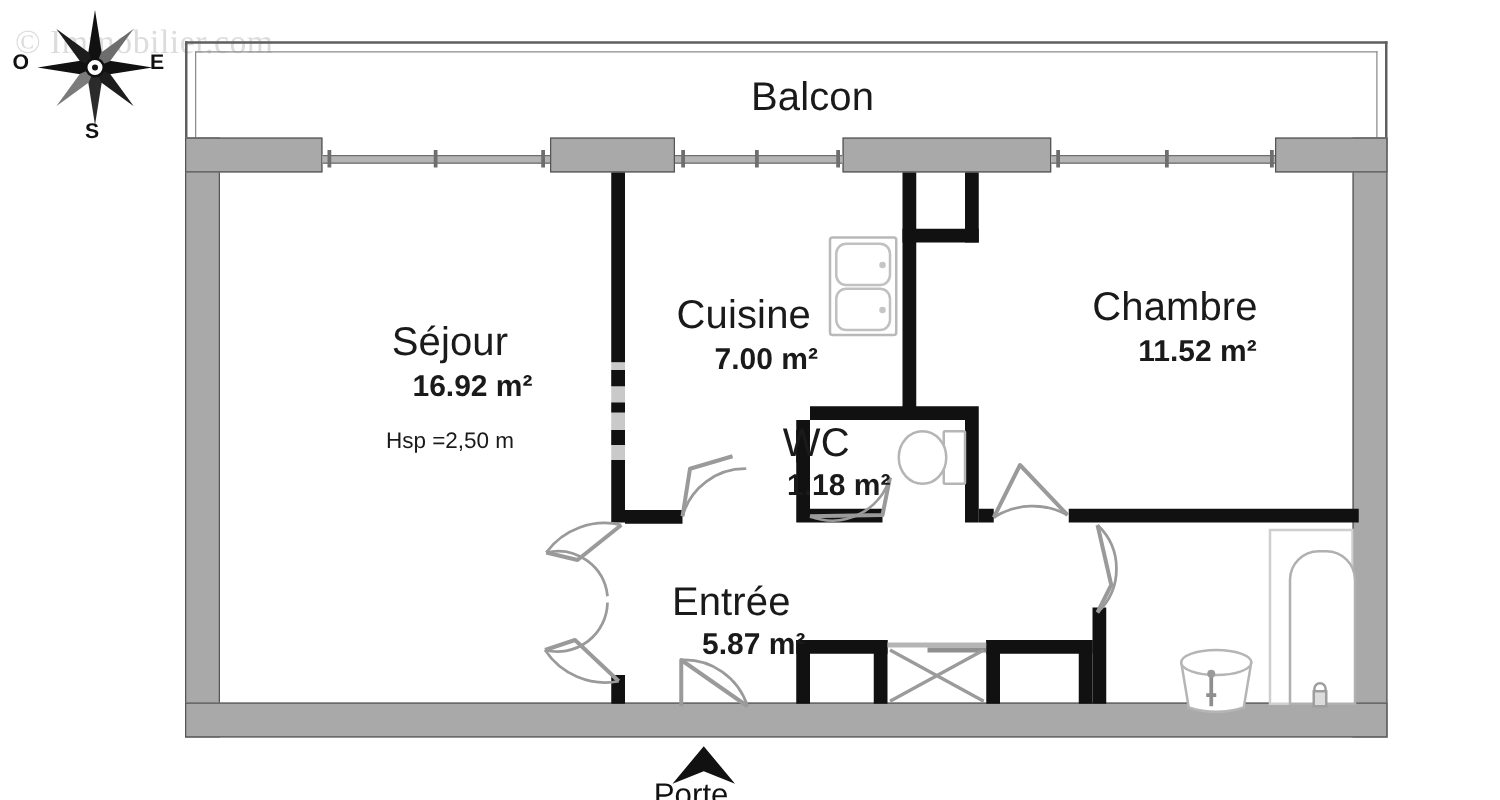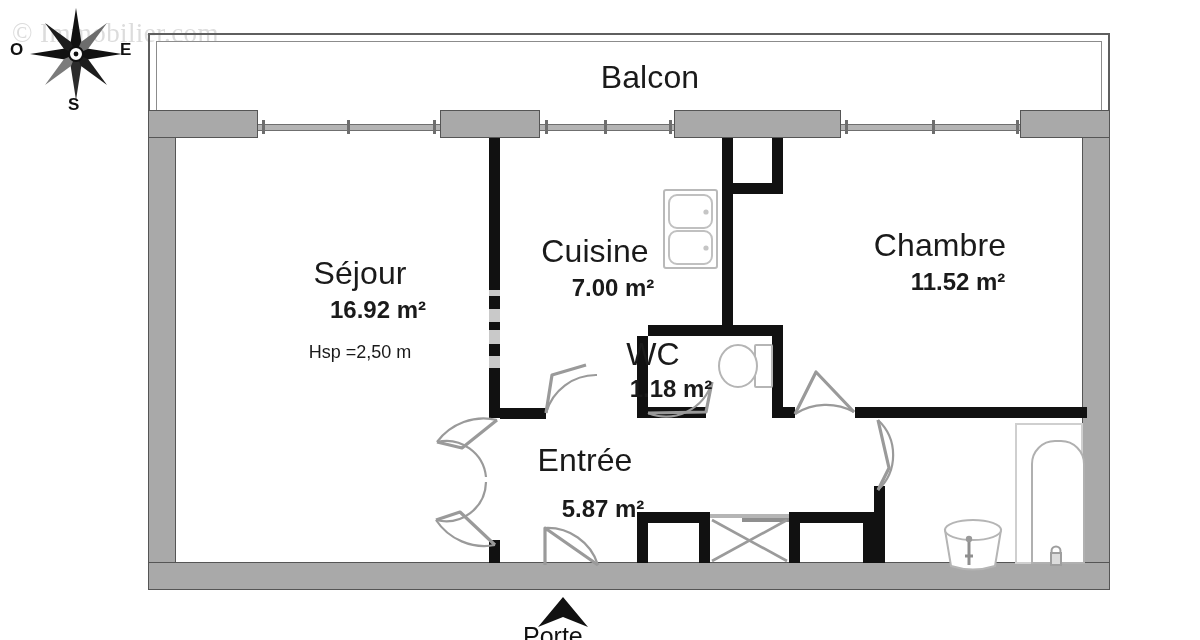--- a/index.html
+++ b/index.html
@@ -232,21 +232,21 @@
   <div class="lbl" style="left:835px;top:228px;width:210px;">
     <div class="rname">Chambre</div>
     <div class="rarea" style="margin-top:5px;">11.52 m²</div>
   </div>
 
   <div class="lbl" style="left:588px;top:337px;width:130px;">
     <div class="rname">WC</div>
     <div class="rarea" style="margin-top:3px;">1.18 m²</div>
   </div>
 
-  <div class="lbl" style="left:480px;top:443px;width:210px;text-align:center;">
+  <div class="lbl" style="left:480px;top:464px;width:210px;text-align:center;">
     <div class="rname">Entrée</div>
-    <div class="rarea" style="margin-top:17px;">5.87 m²</div>
+    <div class="rarea" style="margin-top:3px;">5.87 m²</div>
   </div>
 
 
   <div class="bottomtxt" style="left:523px;top:622px;">Porte</div>
 
 </div>
 
 </body></html>

